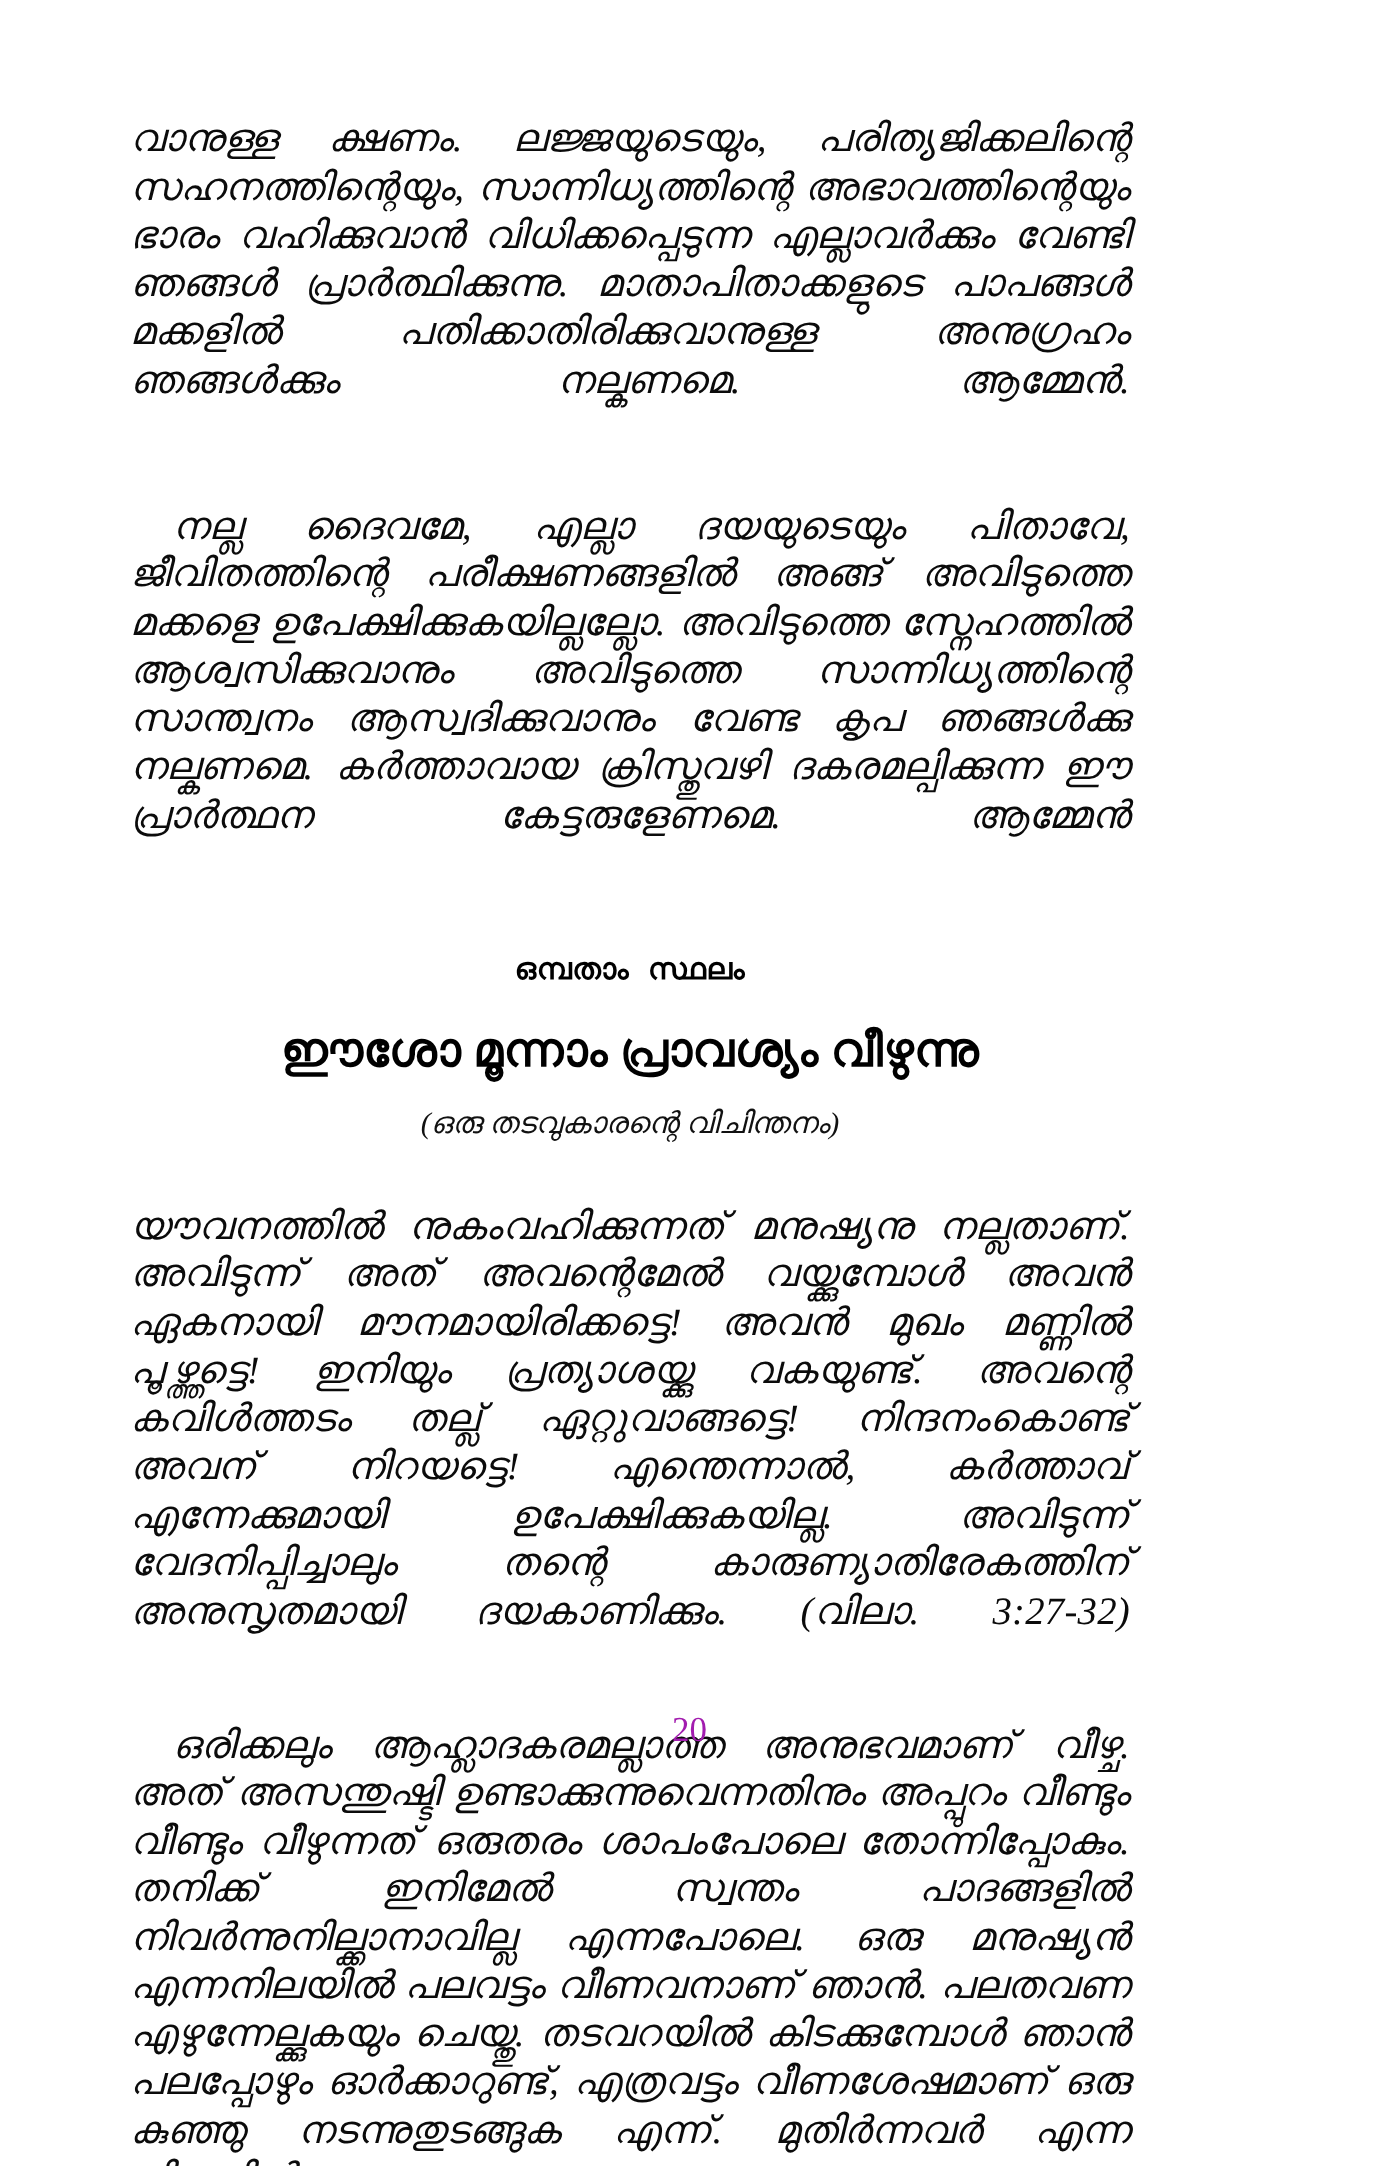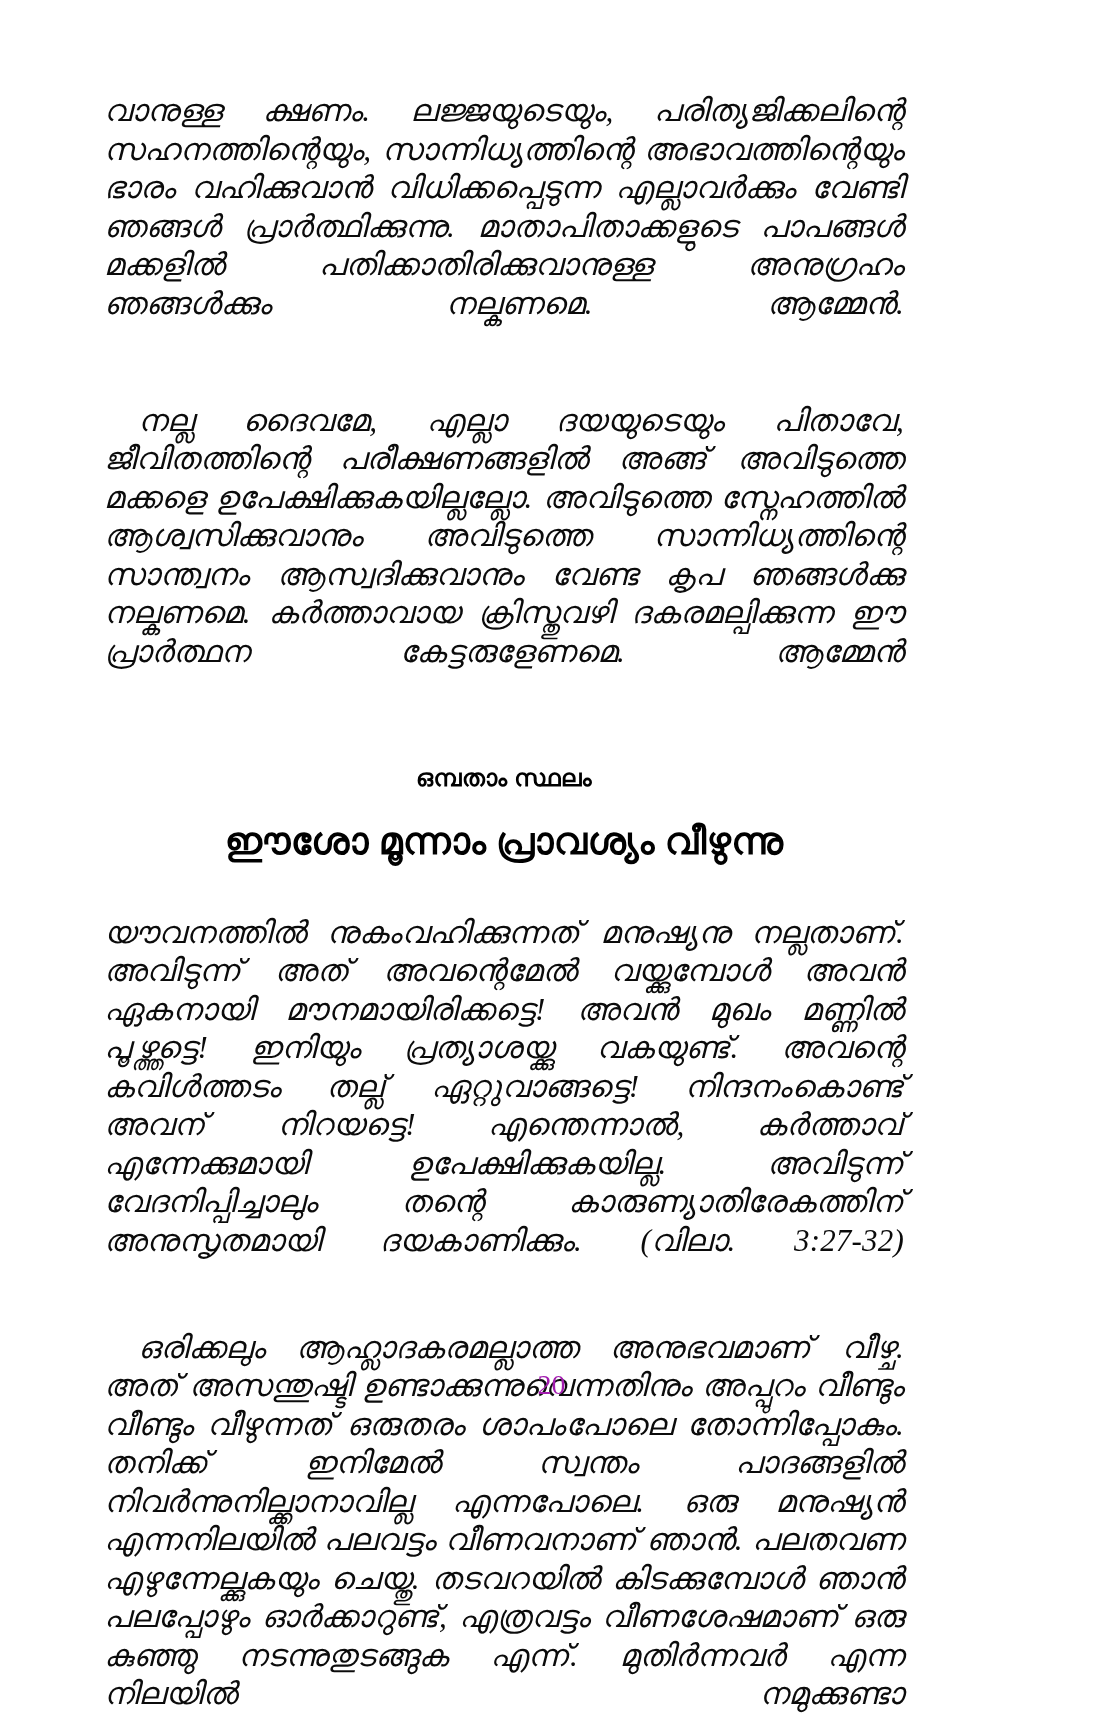--- a/index.html
+++ b/index.html
@@ -69,20 +69,21 @@
     margin-top: 52px;
     text-align: center;
   }
   .station-label {
     font-size: 24px;
     font-weight: bold;
     font-style: normal;
     letter-spacing: 0.5px;
     line-height: 32px;
     color: #000;
+    font-family: Liberation Mono, monospace;
   }
   .station-title {
     font-size: 38px;
     font-weight: bold;
     font-style: normal;
     line-height: 54px;
     margin-top: 20px;
     letter-spacing: 0.3px;
     color: #000;
     text-align: center;
@@ -120,20 +121,21 @@
     <div class="gap-sm"></div>
 
 
     <div class="gap-sm"></div>
 
     <p class="body indent">നല്ല ദൈവമേ, എല്ലാ ദയയുടെയും പിതാവേ, ജീവിതത്തിന്റെ പരീക്ഷണങ്ങളിൽ അങ്ങ് അവിടുത്തെ മക്കളെ ഉപേക്ഷിക്കുകയില്ലല്ലോ. അവിടുത്തെ സ്നേഹത്തിൽ ആശ്വസിക്കുവാനും അവിടുത്തെ സാന്നിധ്യത്തിന്റെ സാന്ത്വനം ആസ്വദിക്കുവാനും വേണ്ട കൃപ ഞങ്ങൾക്കു നല്കണമെ. കർത്താവായ ക്രിസ്തുവഴി ദകരമല്പിക്കുന്ന ഈ പ്രാർത്ഥന കേട്ടരുളേണമെ. ആമ്മേൻ</p>
 
     <div class="station-block">
       <div class="station-label">ഒമ്പതാം സ്ഥലം</div>
       <div class="station-title">ഈശോ മൂന്നാം പ്രാവശ്യം വീഴുന്നു</div>
+      <div class="station-subtitle">(ഒരു തടവുകാരന്റെ വിചിന്തനം)</div>
     </div>
 
     <div class="gap-lg"></div>
 
     <p class="body">യൗവനത്തിൽ നുകംവഹിക്കുന്നത് മനുഷ്യനു നല്ലതാണ്. അവിടുന്ന് അത് അവന്റെമേൽ വയ്ക്കുമ്പോൾ അവൻ ഏകനായി മൗനമായിരിക്കട്ടെ! അവൻ മുഖം മണ്ണിൽ പൂഴ്ത്തട്ടെ! ഇനിയും  പ്രത്യാശയ്ക്കു വകയുണ്ട്. അവന്റെ കവിൾത്തടം തല്ല് ഏറ്റുവാങ്ങട്ടെ! നിന്ദനംകൊണ്ട് അവന് നിറയട്ടെ! എന്തെന്നാൽ,  കർത്താവ് എന്നേക്കുമായി ഉപേക്ഷിക്കുകയില്ല. അവിടുന്ന് വേദനിപ്പിച്ചാലും തന്റെ കാരുണ്യാതിരേകത്തിന് അനുസൃതമായി ദയകാണിക്കും. (വിലാ. 3:27-32)</p>
 
     <div class="gap-md"></div>
 
     <p class="body indent">ഒരിക്കലും ആഹ്ലാദകരമല്ലാത്ത അനുഭവമാണ് വീഴ്ച. അത് അസന്തുഷ്ടി ഉണ്ടാക്കുന്നുവെന്നതിനും അപ്പുറം വീണ്ടും വീണ്ടും വീഴുന്നത് ഒരുതരം ശാപംപോലെ തോന്നിപ്പോകും. തനിക്ക് ഇനിമേൽ സ്വന്തം പാദങ്ങളിൽ നിവർന്നുനില്ക്കാനാവില്ല എന്നപോലെ. ഒരു മനുഷ്യൻ എന്നനിലയിൽ പലവട്ടം വീണവനാണ് ഞാൻ. പലതവണ എഴുന്നേല്ക്കുകയും ചെയ്തു. തടവറയിൽ കിടക്കുമ്പോൾ ഞാൻ പലപ്പോഴും ഓർക്കാറുണ്ട്, എത്രവട്ടം വീണശേഷമാണ് ഒരു കുഞ്ഞു നടന്നുതുടങ്ങുക എന്ന്. മുതിർന്നവർ എന്ന നിലയിൽ നമുക്കുണ്ടാ</p>
 

